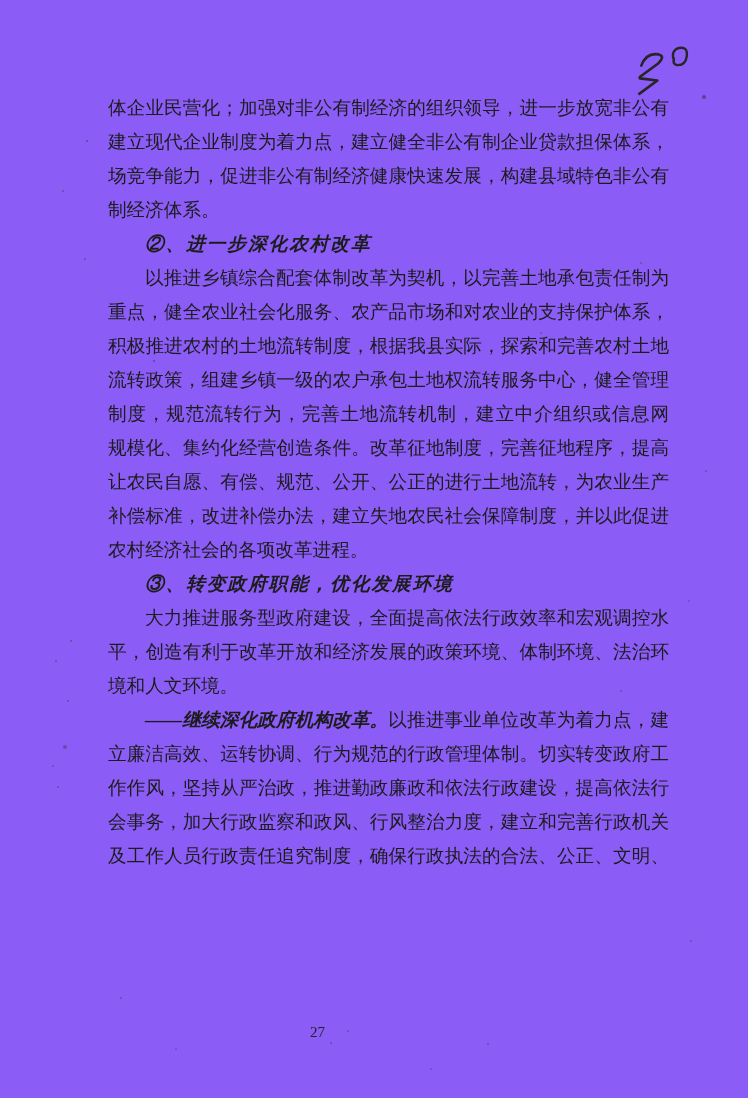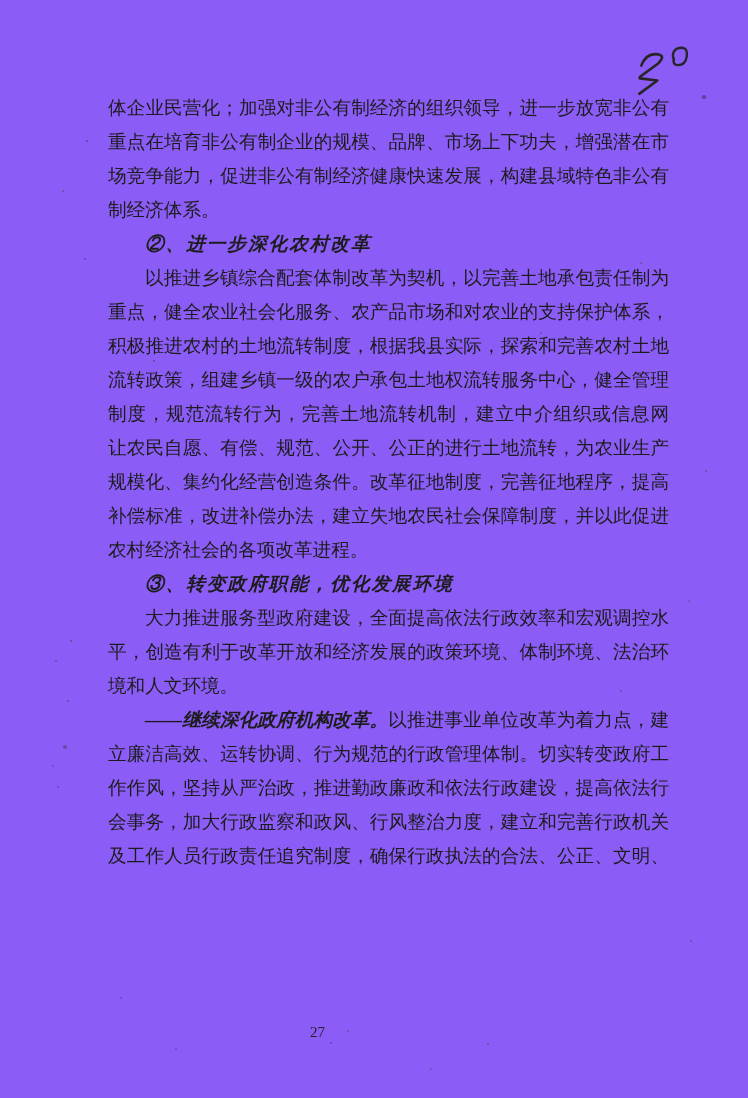--- a/index.html
+++ b/index.html
@@ -116,33 +116,33 @@
     <svg width="70" height="58" viewBox="0 0 70 58">
       <path d="M 12,18 Q 18,5 30,8 Q 37,10 29,17 L 10,29 Q 8,31 12,31 L 27,34 L 8,46" fill="none" stroke="#262626" stroke-width="2.6" stroke-linecap="round" stroke-linejoin="round"></path>
       <path d="M 45,15 Q 42,5 51,3 Q 60,2 58,12 Q 56,21 48,20 Q 43,19 45,13" fill="none" stroke="#262626" stroke-width="2.4" stroke-linecap="round" stroke-linejoin="round"></path>
     </svg>
     <span class="sr-only">30</span>
   </div>
 
   <div class="text-block">
 
     <div class="line">体企业民营化；加强对非公有制经济的组织领导，进一步放宽非公有</div>
-    <div class="line">重点在培育非公有制企业的规模、品牌、市场上下功夫，增强潜在市</div>
+    <div class="line">建立现代企业制度为着力点，建立健全非公有制企业贷款担保体系，</div>
     <div class="line">场竞争能力，促进非公有制经济健康快速发展，构建县域特色非公有</div>
     <div class="line end">制经济体系。</div>
 
     <div class="line heading indent">②、进一步深化农村改革</div>
 
     <div class="line indent">以推进乡镇综合配套体制改革为契机，以完善土地承包责任制为</div>
     <div class="line">重点，健全农业社会化服务、农产品市场和对农业的支持保护体系，</div>
     <div class="line">积极推进农村的土地流转制度，根据我县实际，探索和完善农村土地</div>
     <div class="line">流转政策，组建乡镇一级的农户承包土地权流转服务中心，健全管理</div>
     <div class="line">制度，规范流转行为，完善土地流转机制，建立中介组织或信息网络，</div>
+    <div class="line">规模化、集约化经营创造条件。改革征地制度，完善征地程序，提高</div>
     <div class="line">让农民自愿、有偿、规范、公开、公正的进行土地流转，为农业生产</div>
-    <div class="line">规模化、集约化经营创造条件。改革征地制度，完善征地程序，提高</div>
     <div class="line">补偿标准，改进补偿办法，建立失地农民社会保障制度，并以此促进</div>
     <div class="line end">农村经济社会的各项改革进程。</div>
 
     <div class="line heading indent">③、转变政府职能，优化发展环境</div>
 
     <div class="line indent">大力推进服务型政府建设，全面提高依法行政效率和宏观调控水</div>
     <div class="line">平，创造有利于改革开放和经济发展的政策环境、体制环境、法治环</div>
     <div class="line end">境和人文环境。</div>
 
     <div class="line indent">

